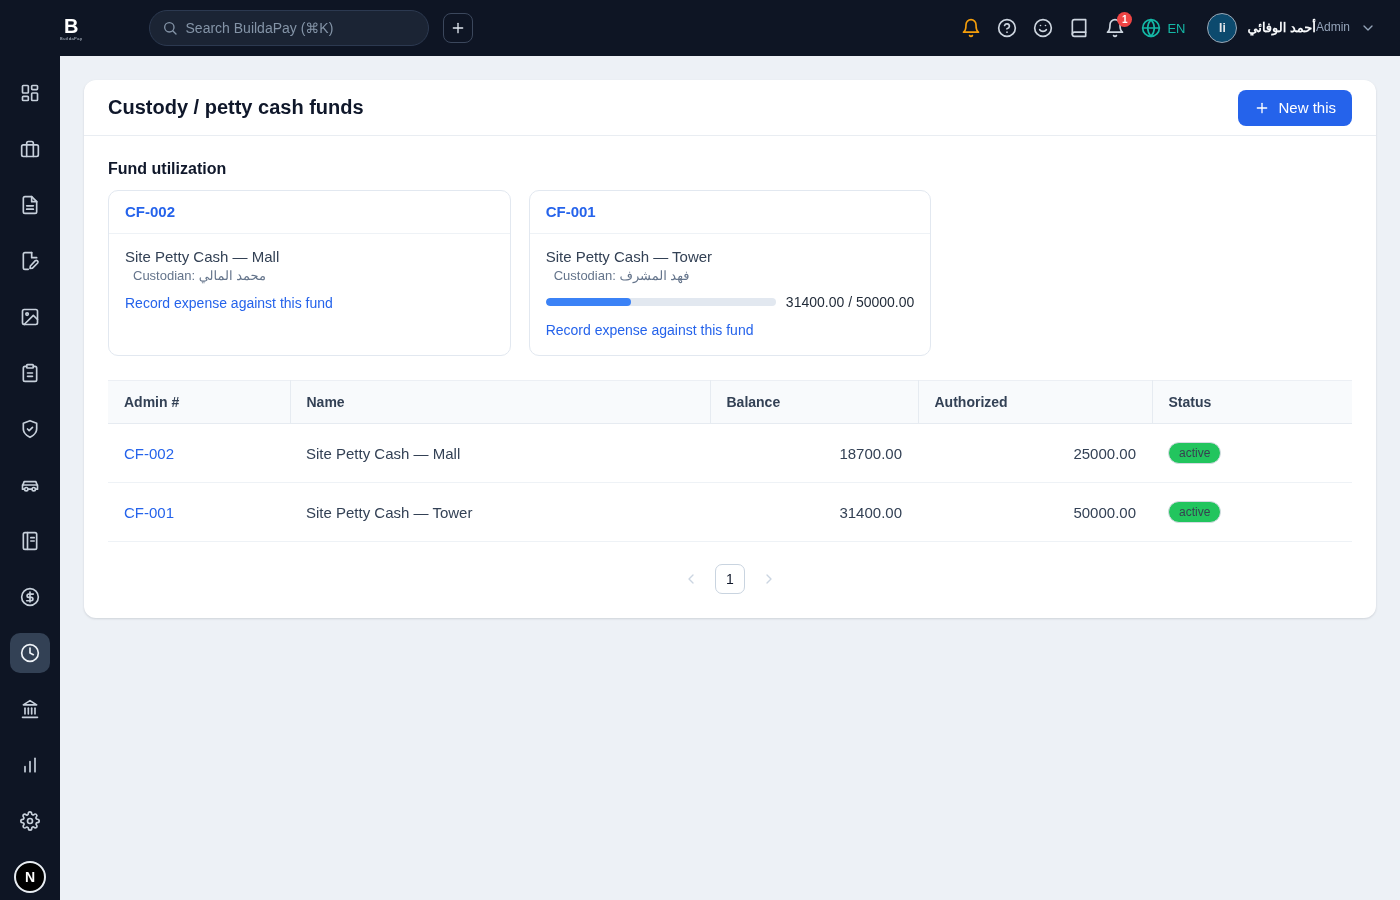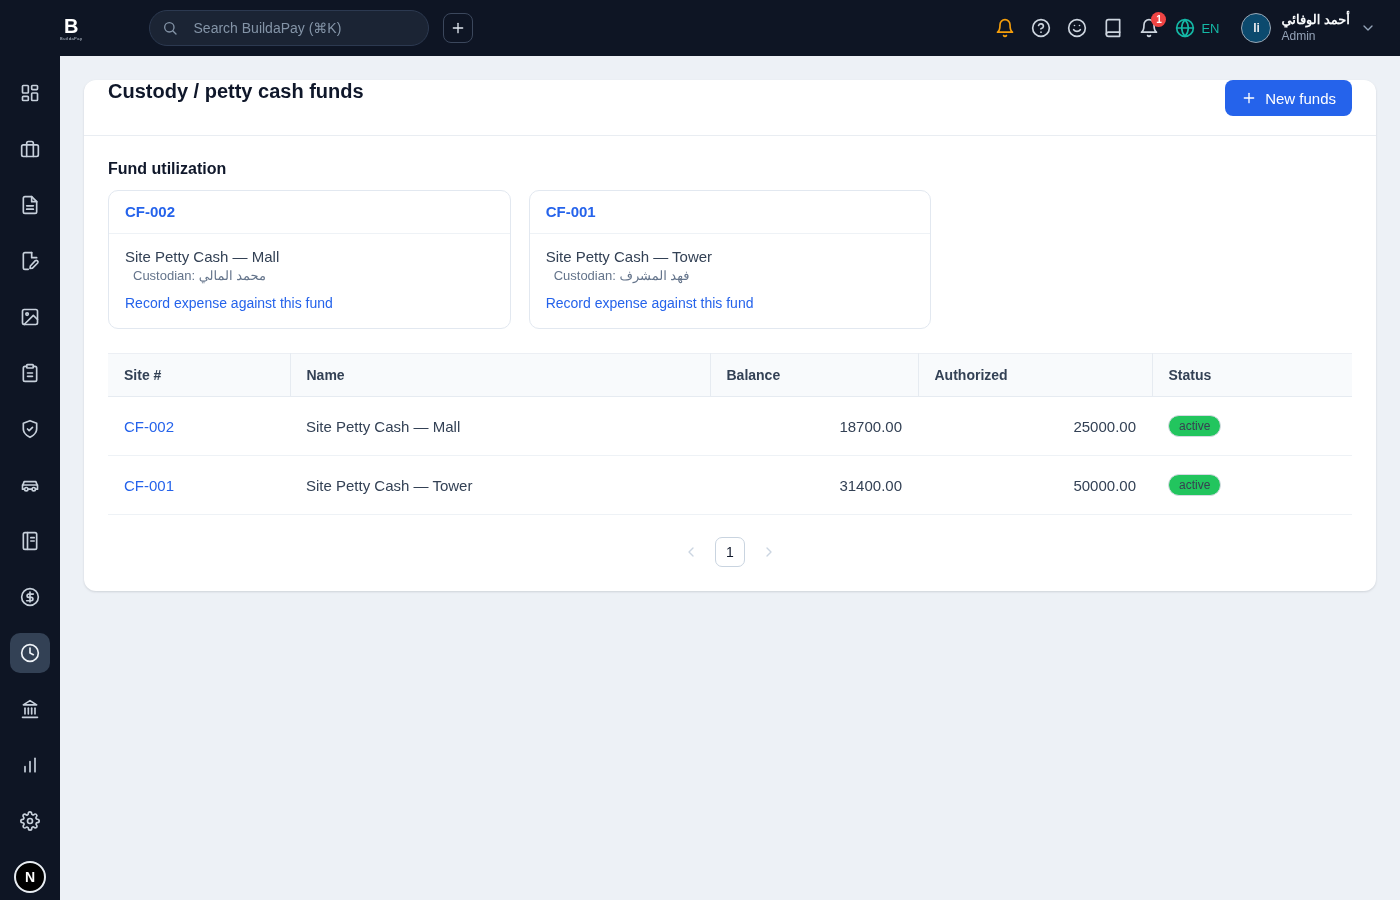--- a/index.html
+++ b/index.html
@@ -20,21 +20,21 @@
   .topbar {
     position: absolute; top: 0; left: 0; right: 0; height: 56px;
     background: #0e1524; display: flex; align-items: center;
     padding: 0 24px 0 60px; z-index: 20;
   }
   .brand { display: flex; flex-direction: column; align-items: center; color: #fff; margin-right: 66px; }
   .brand-letter { font-size: 20px; font-weight: 800; line-height: 20px; }
   .brand-sub { font-size: 4px; letter-spacing: .5px; color: #cbd5e1; }
   .search-pill {
     width: 280px; height: 36px; background: #1b2434; border: 1px solid #2c3950;
-    border-radius: 999px; display: flex; align-items: center; padding: 0 12px; gap: 16px;
+    border-radius: 999px; display: flex; align-items: center; padding: 0 12px; gap: 8px;
   }
   .search-pill .icon { color: #8494a7; }
   .search-pill input {
     background: transparent; border: none; outline: none; flex: 1;
     color: #cbd5e1; font-size: 14px; font-family: "Liberation Sans", sans-serif;
   }
   .search-pill input::placeholder { color: #8494a7; }
   .add-btn {
     width: 30px; height: 30px; margin-left: 14px; border-radius: 8px;
     border: 1px solid #3b475c; background: transparent; color: #e2e8f0;
@@ -48,21 +48,21 @@
     font-size: 10px; font-weight: 700; min-width: 15px; height: 15px; line-height: 15px;
     border-radius: 999px; text-align: center; padding: 0 3px;
   }
   .lang { display: flex; align-items: center; gap: 6px; color: #14b8a6; font-size: 13px; cursor: pointer; }
   .user-wrap { display: flex; align-items: center; gap: 10px; margin-left: 6px; cursor: pointer; }
   .avatar-top {
     width: 30px; height: 30px; border-radius: 50%; background: #0c4a6e;
     border: 1px solid #9aa7b5; color: #e5e7eb; font-size: 12px; font-weight: 700;
     display: flex; align-items: center; justify-content: center; text-align: right;
   }
-  .user-meta { display: flex; flex-direction: column; line-height: 1.25; justify-content: flex-end; }
+  .user-meta { display: flex; flex-direction: row; line-height: 1.25; justify-content: flex-end; }
   .user-name { color: #f8fafc; font-size: 13px; font-weight: 600; }
   .user-role { color: #94a3b8; font-size: 12px; }
   .chev-down { color: #94a3b8; }
 
   
   .sidebar {
     position: absolute; top: 56px; left: 0; bottom: 0; width: 60px;
     background: #0e1524; display: flex; flex-direction: column; align-items: center;
     padding-top: 17px; z-index: 10;
   }
@@ -79,21 +79,21 @@
     font-size: 14px; font-weight: 700; cursor: pointer;
   }
 
   
   .main { position: absolute; left: 60px; top: 56px; right: 0; bottom: 0; padding: 24px; }
   .card {
     background: #fff; border-radius: 12px; min-height: 499px;
     box-shadow: 0 1px 2px rgba(16,24,40,.06), 0 1px 3px rgba(16,24,40,.08);
   }
   .card-header {
-    height: 56px; display: flex; align-items: flex-start; justify-content: space-between;
+    height: 56px; display: flex; align-items: center; justify-content: space-between;
     padding: 0 24px; border-bottom: 1px solid #e9edf2;
   }
   .page-title { font-size: 20px; font-weight: 700; color: #0f172a; }
   .primary-btn {
     height: 36px; background: #2563eb; color: #fff; border: none; border-radius: 8px;
     padding: 0 16px; font-size: 15px; display: flex; align-items: center; gap: 8px;
     cursor: pointer; font-family: "Liberation Sans", sans-serif;
   }
   .card-body { padding: 24px; }
   .section-title { font-size: 16px; font-weight: 700; color: #0f172a; margin-bottom: 12px; }
@@ -375,21 +375,21 @@
   <div class="card">
     <div class="card-header">
       <div class="page-title">Custody / petty cash funds</div>
       <button class="primary-btn">
         <span class="icon s16">
             <svg viewBox="0 0 24 24" fill="none" stroke="currentColor" stroke-width="2" stroke-linecap="round" stroke-linejoin="round">
               <line x1="12" y1="5" x2="12" y2="19"></line>
               <line x1="5" y1="12" x2="19" y2="12"></line>
             </svg>
           </span>
-        <span>New funds</span>
+        <span>New this</span>
       </button>
     </div>
 
     <div class="card-body">
       <div class="section-title">Fund utilization</div>
 
       <div class="fund-grid">
 
         <div class="fund-card">
           <div class="fund-card-header">
@@ -402,30 +402,36 @@
           </div>
         </div>
 
         <div class="fund-card">
           <div class="fund-card-header">
             <span class="fund-code">CF-001</span>
           </div>
           <div class="fund-body">
             <div class="fund-name">Site Petty Cash — Tower</div>
             <div class="fund-custodian">Custodian: فهد المشرف</div>
+            <div class="progress-row">
+              <div class="progress">
+                <div class="progress-fill" style="width: 37.2%;"></div>
+              </div>
+              <span class="amounts">31400.00 / 50000.00</span>
+            </div>
             <span class="fund-link">Record expense against this fund</span>
           </div>
         </div>
         <div></div>
       </div>
 
       <table class="funds">
         <thead>
           <tr>
-            <th class="col-fund">Site #</th>
+            <th class="col-fund">Admin #</th>
             <th class="col-name">Name</th>
             <th class="col-balance num">Balance</th>
             <th class="col-auth num">Authorized</th>
             <th>Status</th>
           </tr>
         </thead>
         <tbody>
           <tr>
             <td><span class="cell-link">CF-002</span></td>
             <td>Site Petty Cash — Mall</td>

